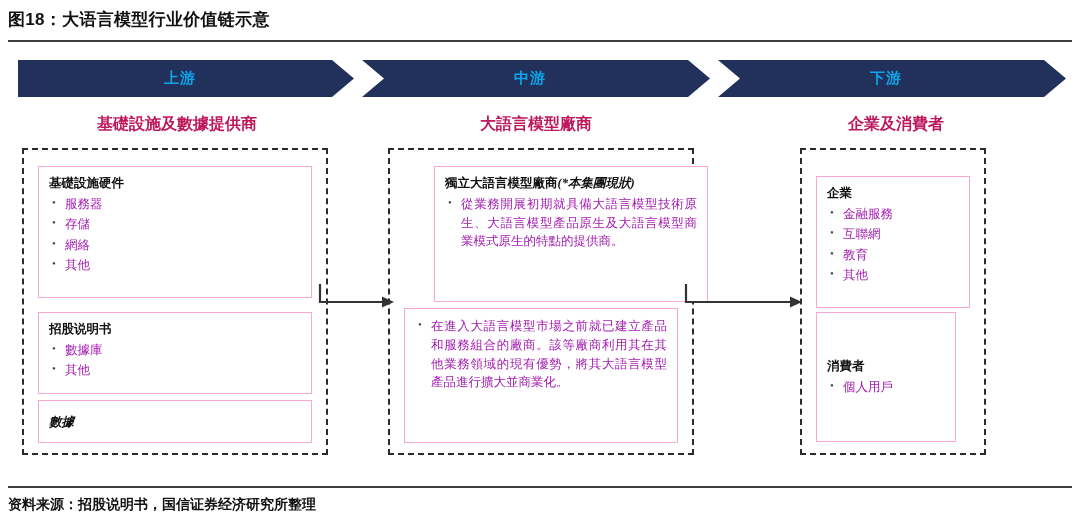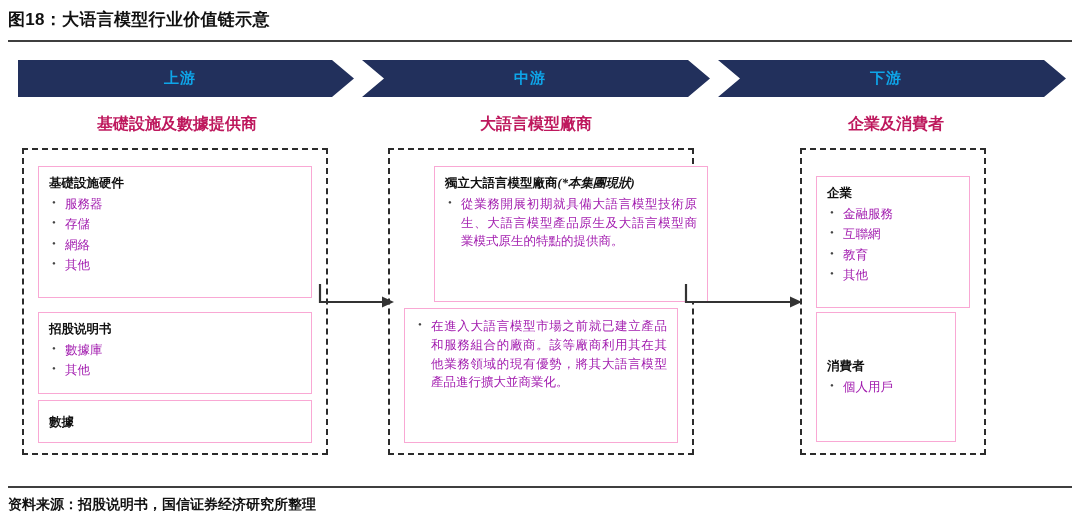--- a/index.html
+++ b/index.html
@@ -94,21 +94,21 @@
     content:"\2022";
     position:absolute;left:3px;top:-1px;
     font-size:11px;color:#444;
   }
   ul.blist li.para{line-height:1.5;text-align:justify;}
 
   
   .c-hw {left:38px; top:166px;width:274px;height:132px;}
   .c-sw {left:38px; top:312px;width:274px;height:82px;}
   .c-data{left:38px;top:400px;width:274px;height:43px;display:flex;align-items:center;}
-  .c-data .card-head{margin:0;}
+  .c-data .card-head{margin:0;font-style:italic;}
 
   
   .c-ind {left:404px;top:166px;width:274px;height:136px;margin-left:30px;}
   .c-non {left:404px;top:308px;width:274px;height:135px;}
 
   
   .c-ent {left:816px;top:176px;width:154px;height:132px;}
   .c-con {left:816px;top:312px;width:140px;height:130px;
           display:flex;flex-direction:column;justify-content:center;}
 

